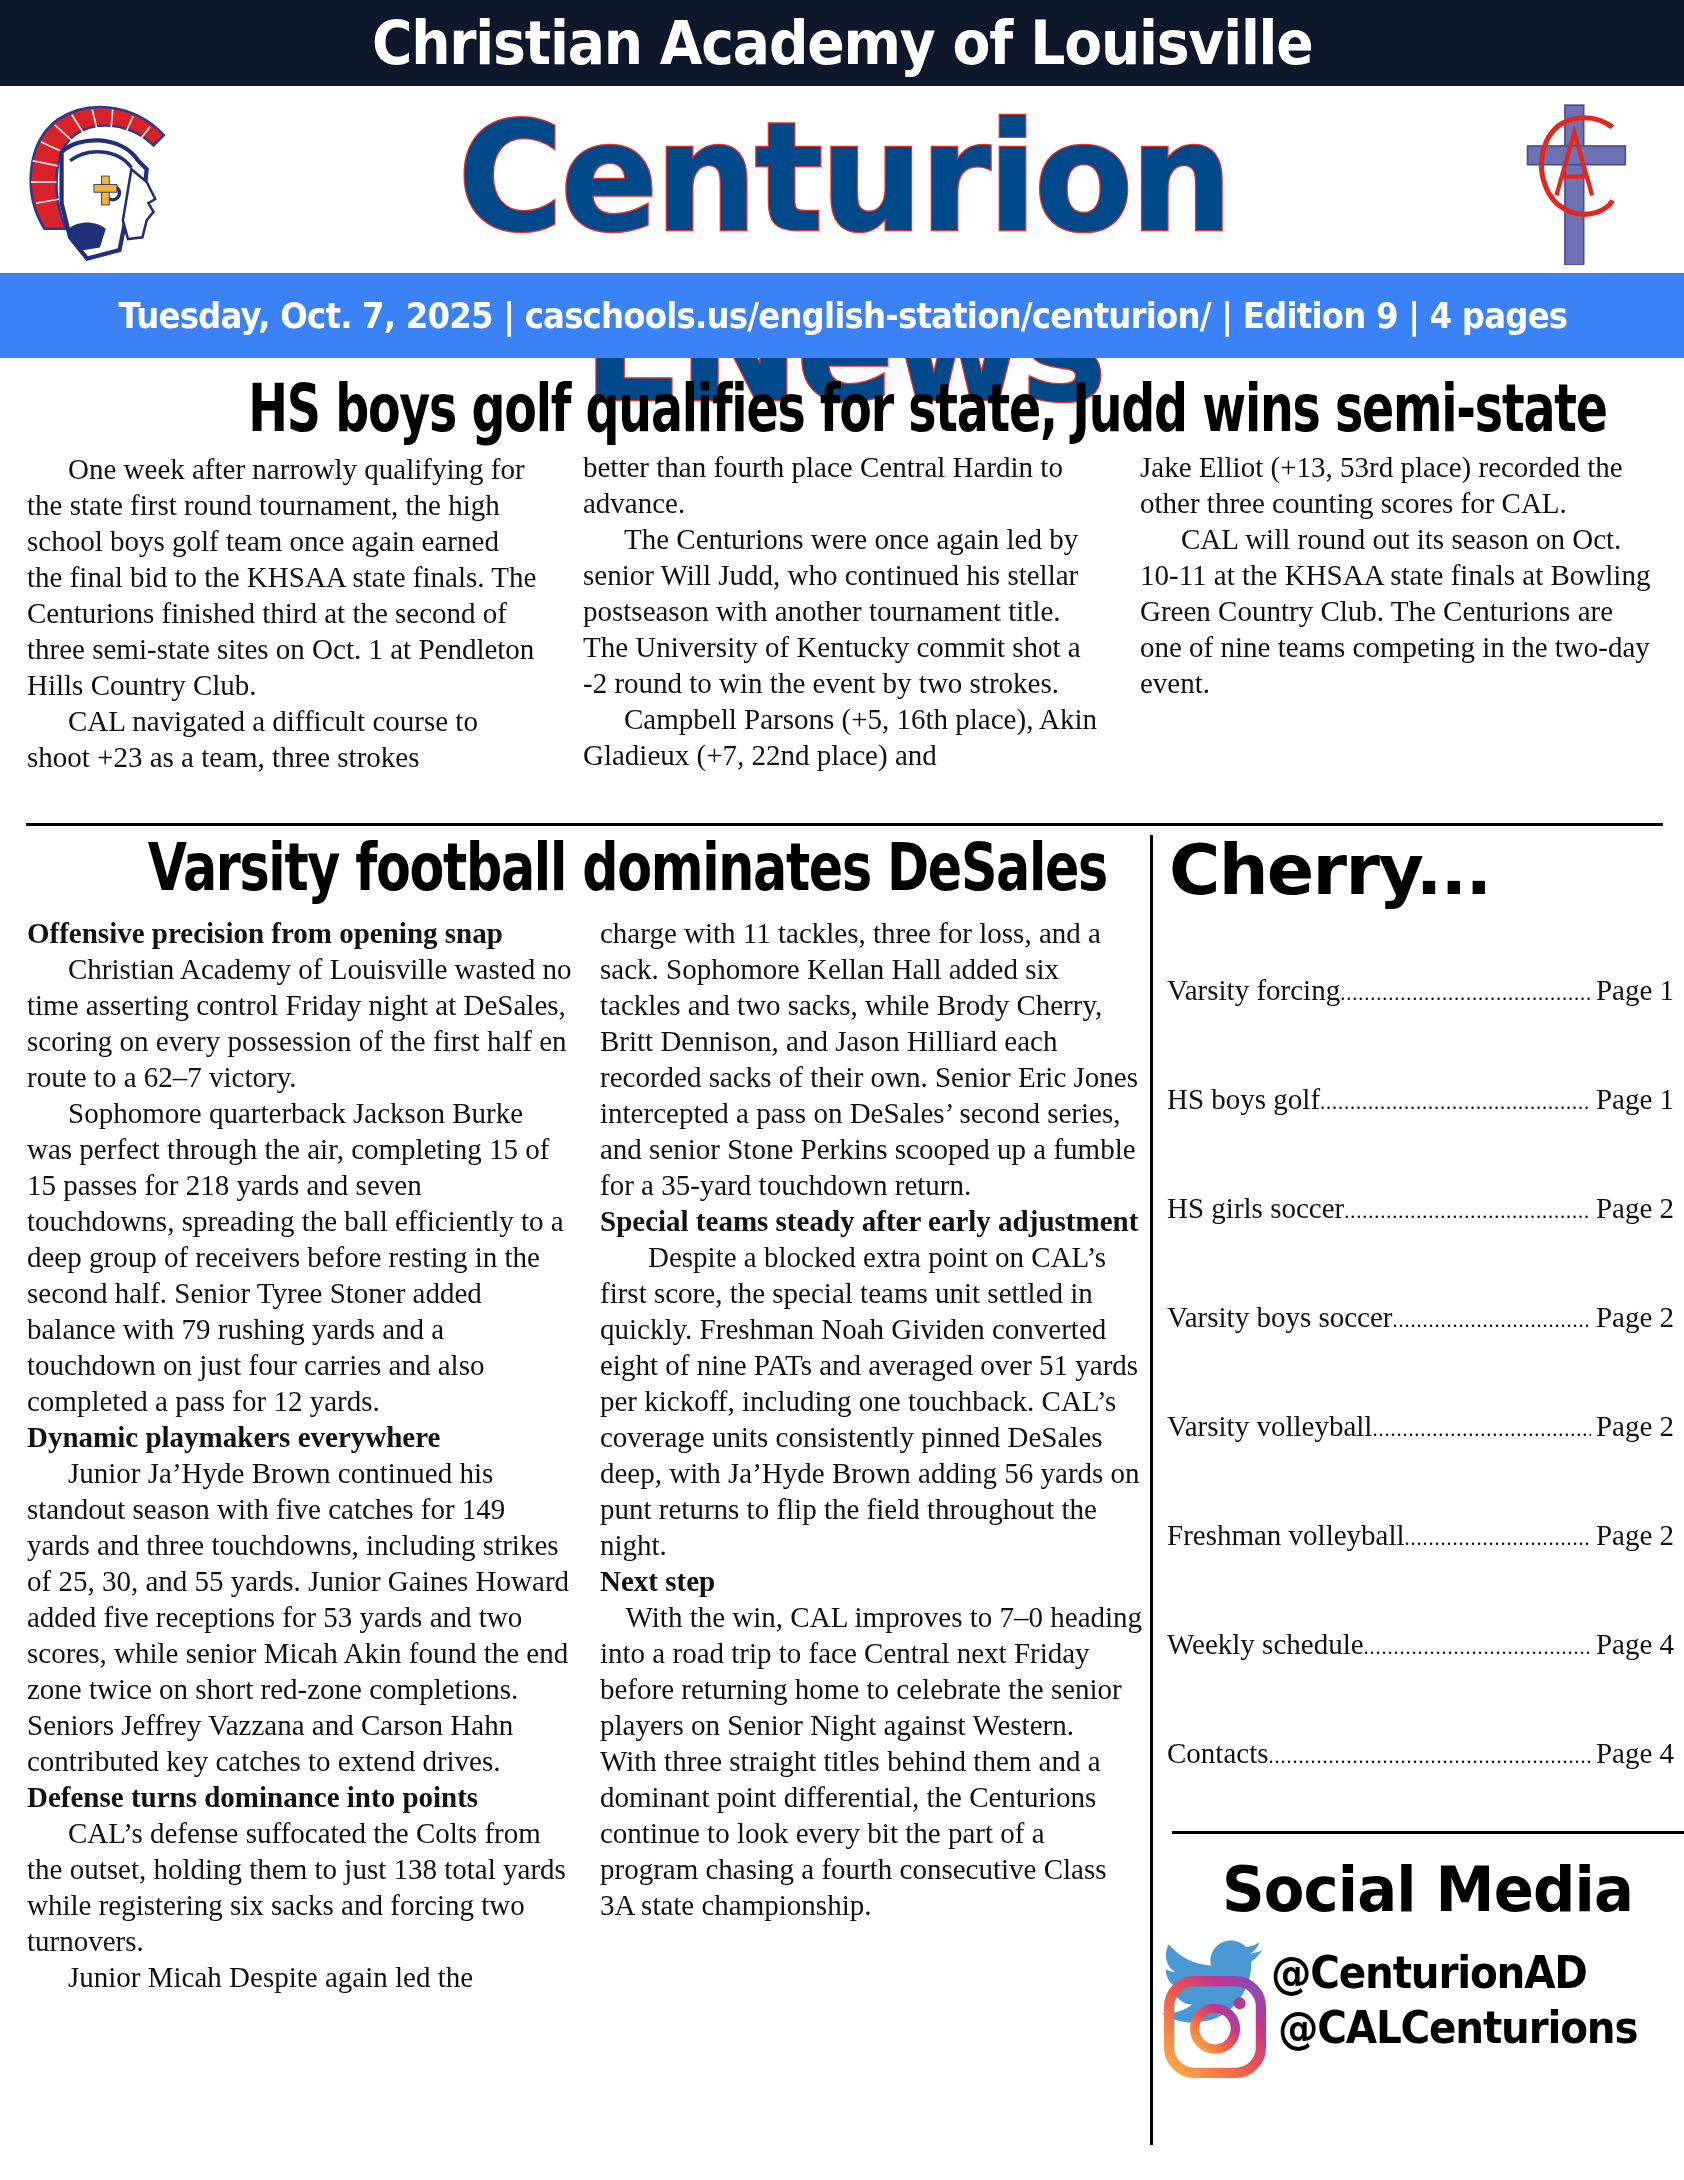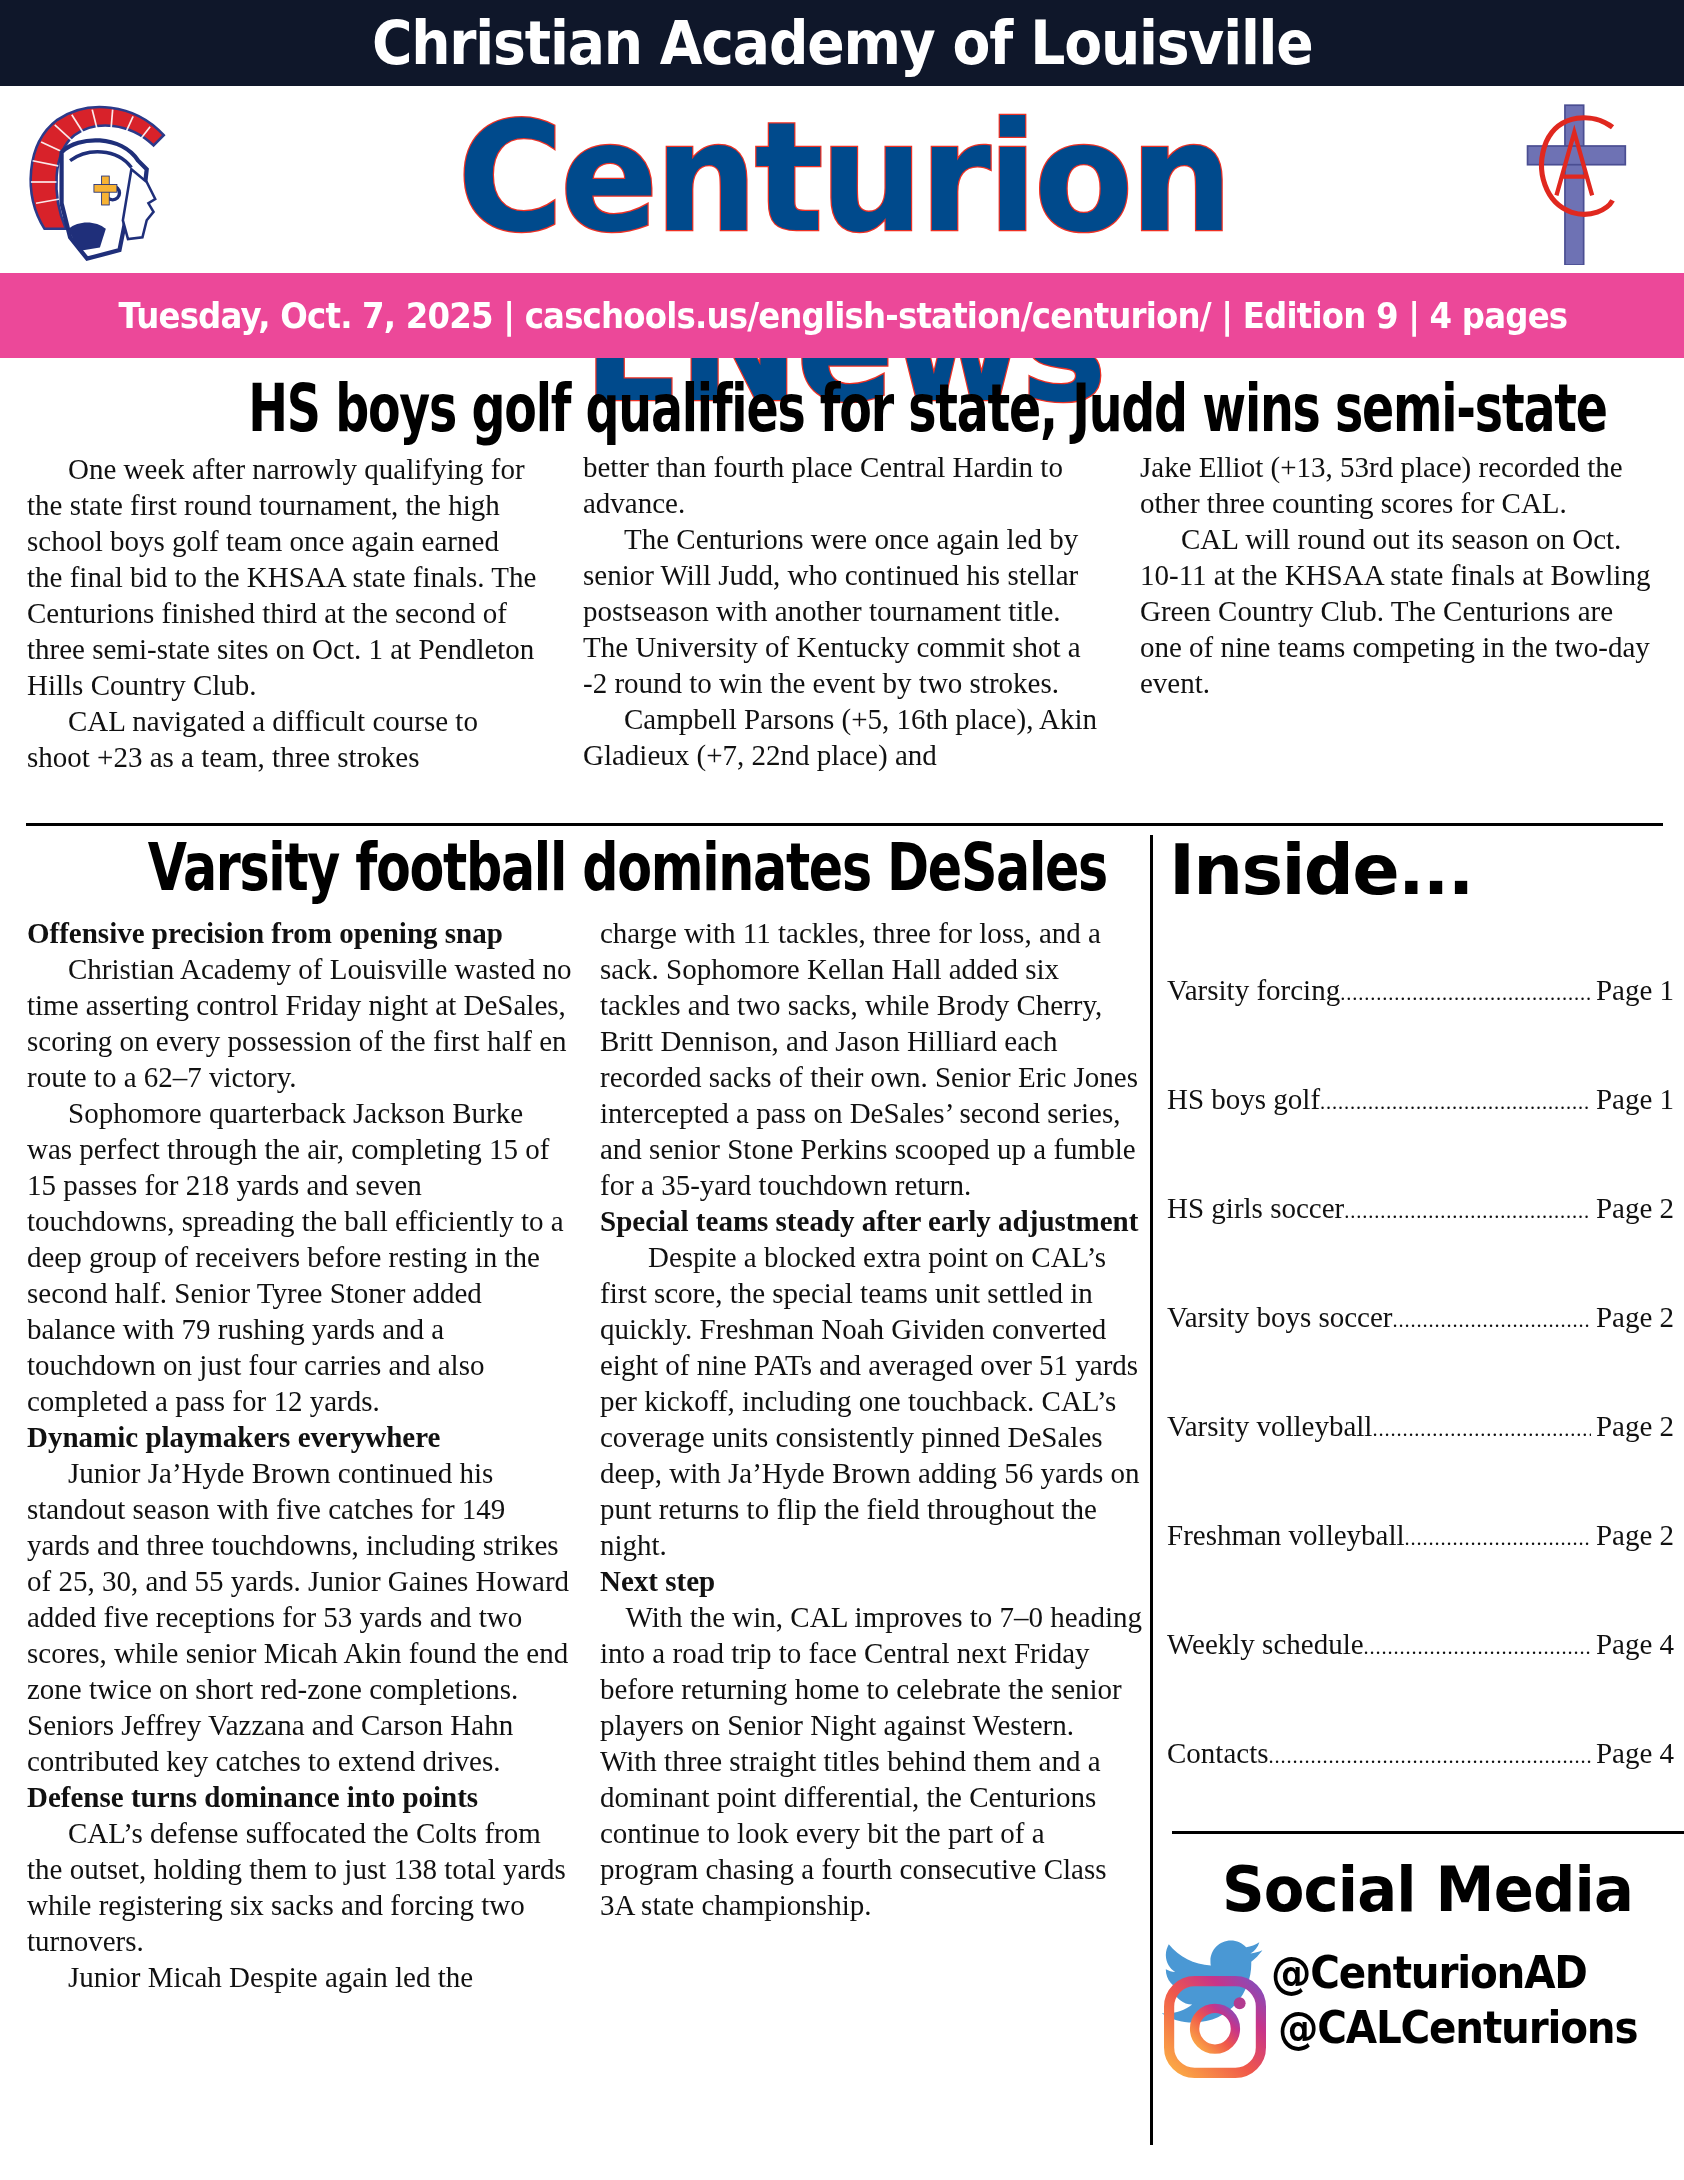--- a/index.html
+++ b/index.html
@@ -27,21 +27,21 @@
     position: absolute; left: 230px; top: 6.8px; width: 1227px; text-align: center;
     font-family: "DejaVu Sans", sans-serif; font-weight: bold;
     font-size: 152px; line-height: 170px; color: #004a8c; letter-spacing: -3.4px;
     -webkit-text-stroke: 2.6px #ee3124; paint-order: stroke fill;
     transform: scaleX(0.95); transform-origin: center;
   }
   .crest { position: absolute; left: 1512px; top: 8.5px; width: 128px; height: 170px; }
 
   
   .band-red {
-    left: 0; top: 273px; width: 1685px; height: 85px; background: #ec4899;
+    left: 0; top: 273px; width: 1685px; height: 85px; background: #3b82f6;
     display: flex; align-items: center; justify-content: center;
   }
   .band-red .dateline {
     color: #fff; font-family: "DejaVu Sans", sans-serif; font-weight: bold;
     font-size: 36px; letter-spacing: -0.9px; white-space: nowrap;
     transform: scaleX(0.9);
   }
 
   
   .headline {
@@ -191,21 +191,21 @@
 </div>
 <div class="abs col fb-col2">
   <p class="noindent">charge with 11 tackles, three for loss, and a sack. Sophomore Kellan Hall added six tackles and two sacks, while Brody Cherry, Britt Dennison, and Jason Hilliard each recorded sacks of their own. Senior Eric Jones intercepted a pass on DeSales’ second series, and senior Stone Perkins scooped up a fumble for a 35-yard touchdown return.</p>
   <h3>Special teams steady after early adjustment</h3>
   <p style="text-indent:48px">Despite a blocked extra point on CAL’s first score, the special teams unit settled in quickly. Freshman Noah Gividen converted eight of nine PATs and averaged over 51 yards per kickoff, including one touchback. CAL’s coverage units consistently pinned DeSales deep, with Ja’Hyde Brown adding 56 yards on punt returns to flip the field throughout the night.</p>
   <h3>Next step</h3>
   <p style="text-indent:25.6px">With the win, CAL improves to 7–0 heading into a road trip to face Central next Friday before returning home to celebrate the senior players on Senior Night against Western.</p>
   <p class="noindent">With three straight titles behind them and a dominant point differential, the Centurions continue to look every bit the part of a program chasing a fourth consecutive Class 3A state championship.</p>
 </div>
 
-<div class="abs inside-title">Inside...</div>
+<div class="abs inside-title">Cherry...</div>
 
 <div class="abs toc">
   <div class="toc-item">
     <span class="label">Varsity forcing</span>
     <span class="dots">........................................................................................</span>
     <span class="page">Page 1</span>
   </div>
   <div class="toc-item">
     <span class="label">HS boys golf</span>
     <span class="dots">........................................................................................</span>

